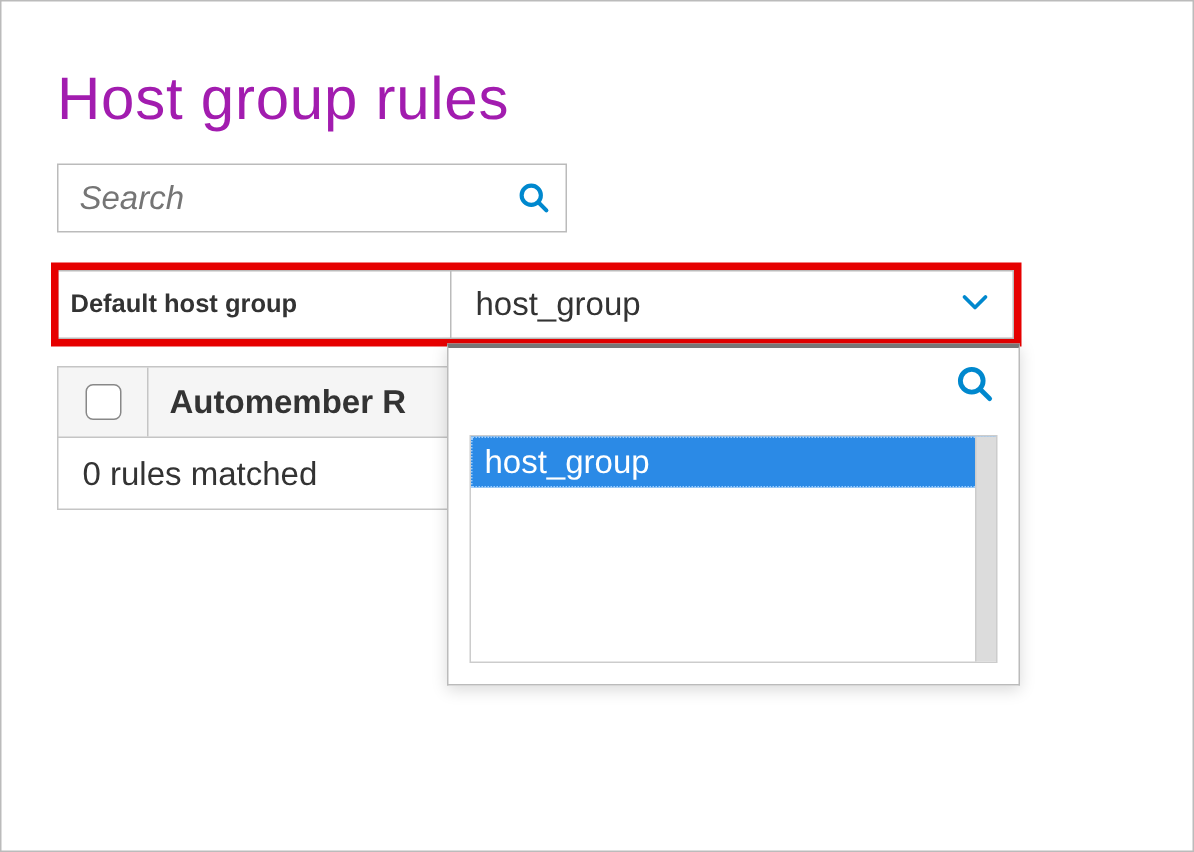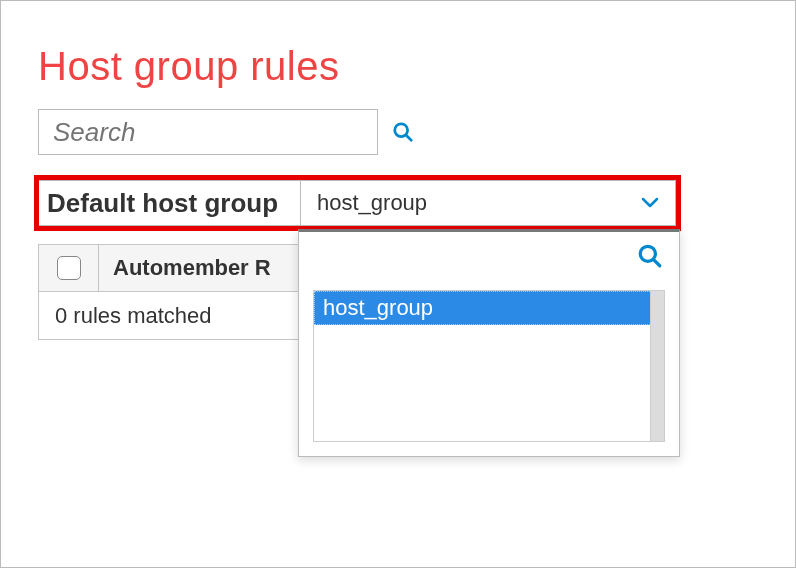--- a/index.html
+++ b/index.html
@@ -20,37 +20,37 @@
 }
 .content {
   position: absolute;
   top: 44px;
   left: 38px;
   right: 38px;
 }
 .page-title {
   font-size: 40px;
   font-weight: 300;
-  color: #ef4444;
+  color: #a21caf;
   letter-spacing: 0.5px;
   margin-bottom: 20px;
 }
 .search-box {
   width: 340px;
   height: 46px;
   border: 1px solid #bbb;
   display: flex;
   align-items: center;
   padding: 0 14px;
 }
 .search-input {
   flex: 1;
   border: none;
   outline: none;
-  font-size: 26px;
+  font-size: 22px;
   font-style: italic;
   color: #888;
   background: transparent;
 }
 .search-icon-btn {
   width: 28px;
   height: 28px;
   display: flex;
   align-items: center;
   justify-content: center;
@@ -74,21 +74,21 @@
   height: 46px;
   display: flex;
 }
 .default-label-cell {
   width: 262px;
   border: 1px solid #bbb;
   border-right: none;
   display: flex;
   align-items: center;
   padding-left: 8px;
-  font-size: 26px;
+  font-size: 17px;
   font-weight: 700;
   color: #333;
 }
 .combobox {
   flex: 1;
   border: 1px solid #bbb;
   display: flex;
   align-items: center;
   padding: 0 16px;
   cursor: pointer;

